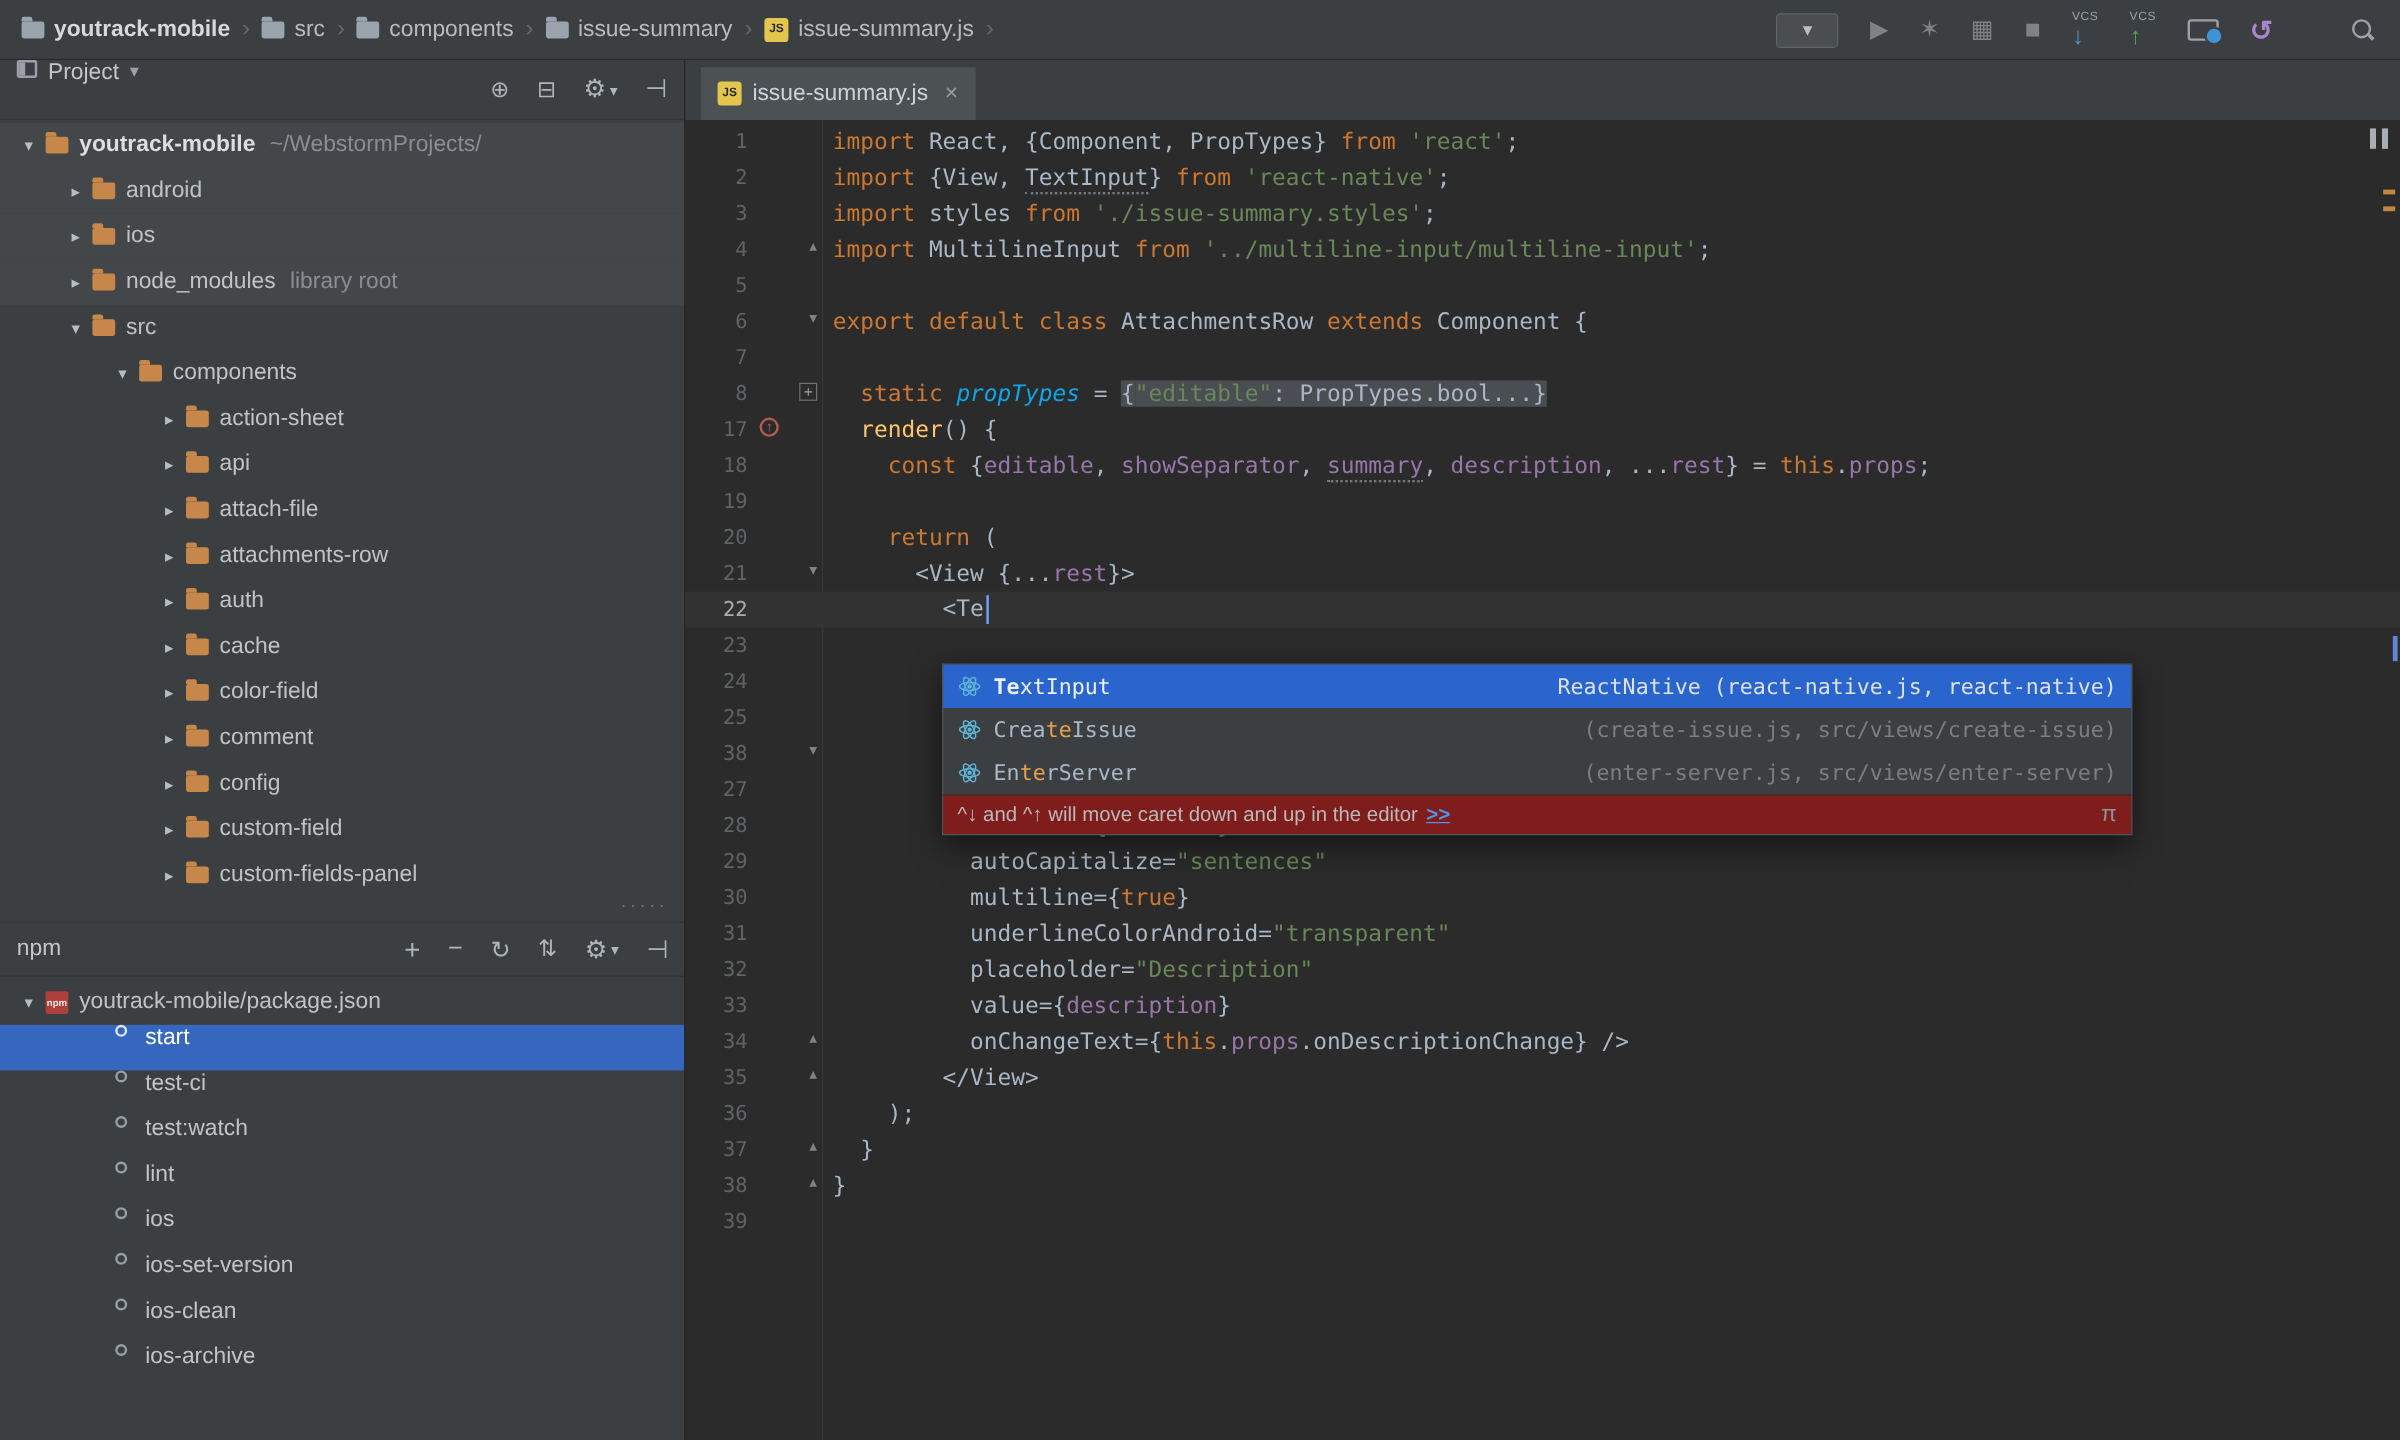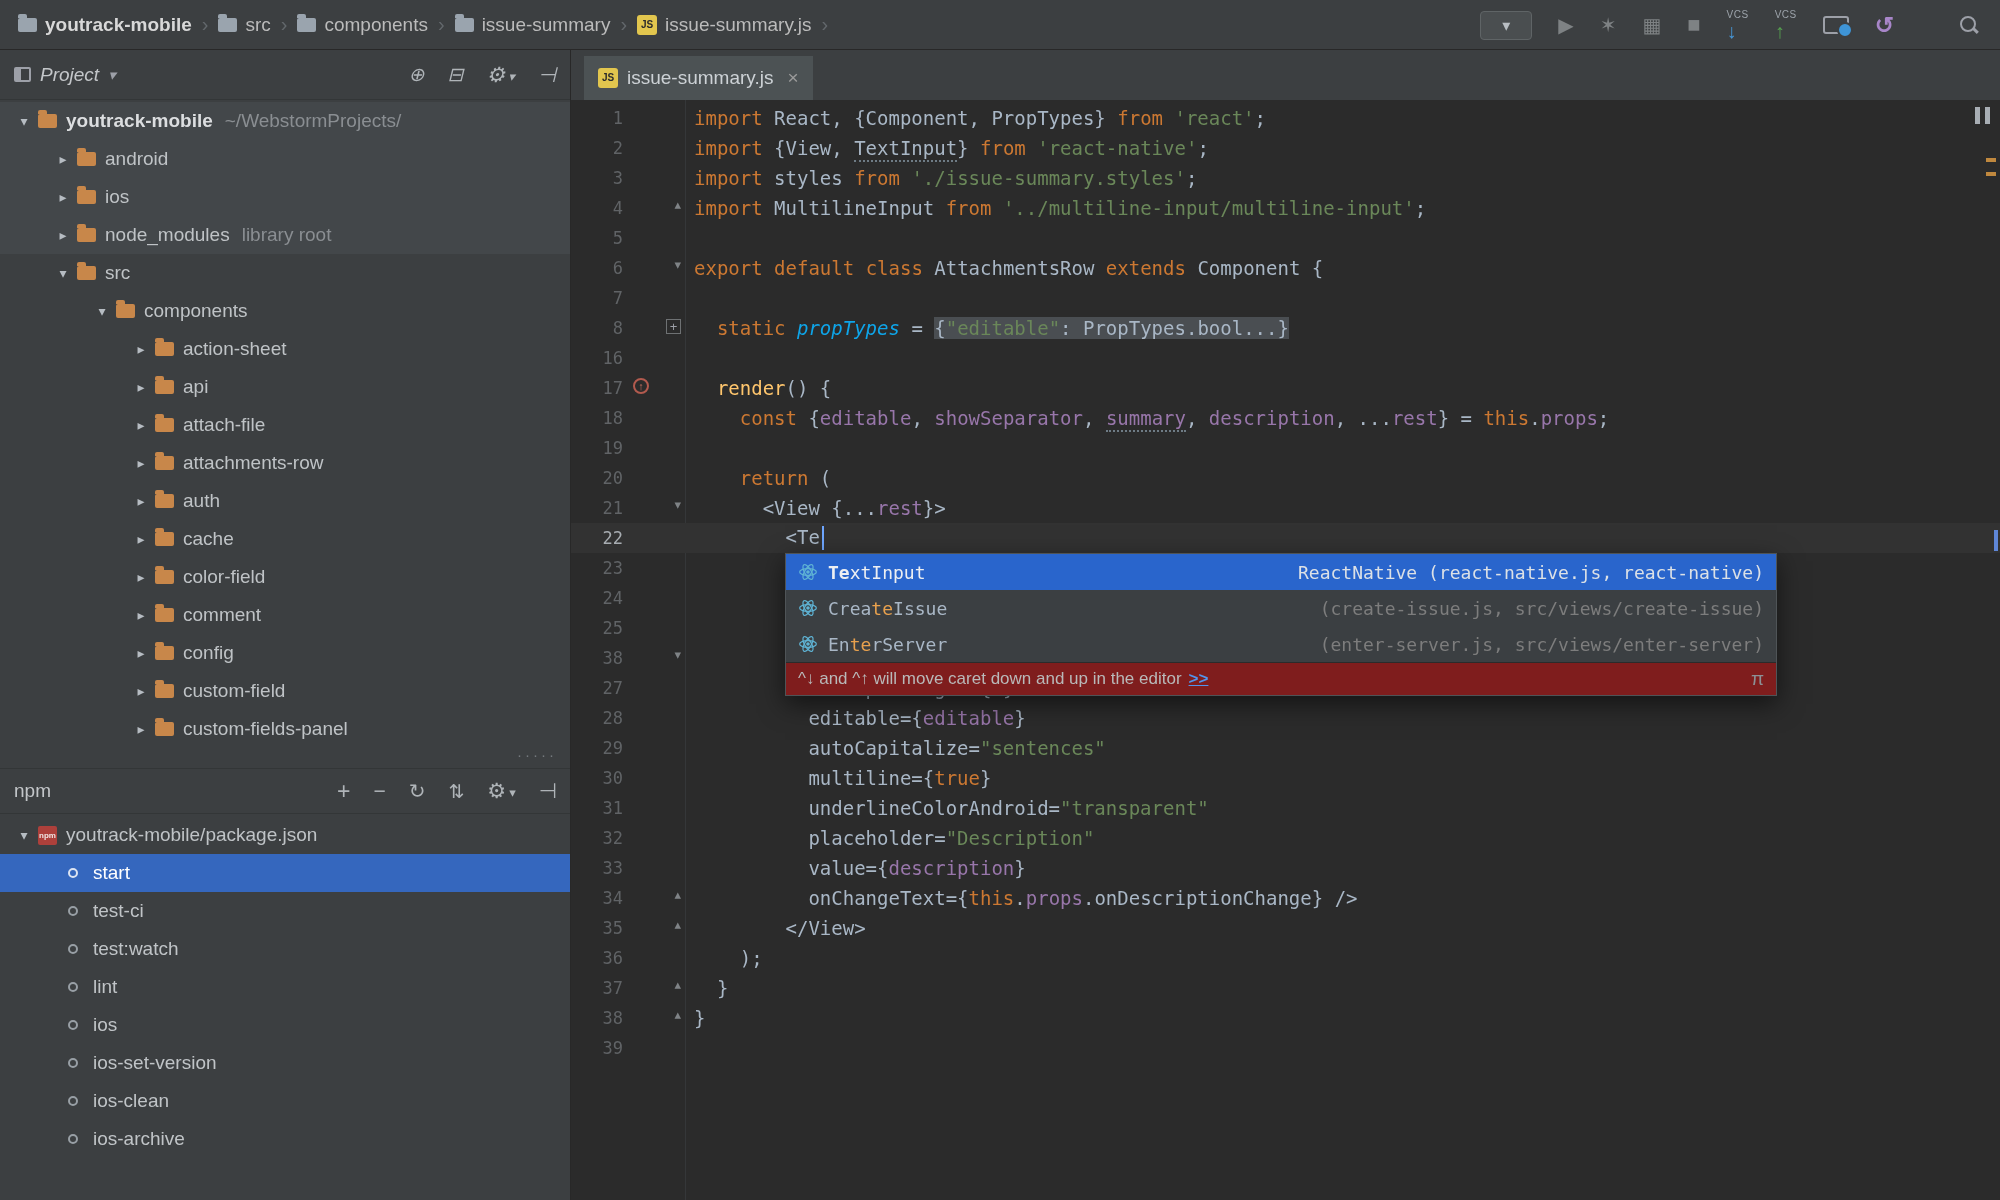--- a/index.html
+++ b/index.html
@@ -43,21 +43,21 @@
   .ficon::before { content:""; position:absolute; top:-4px; left:0; width:9px; height:4px; border-radius:2px 2px 0 0; background:inherit; }
   .ficon.gray { background:#9AA4AE; }
   .ficon.amber { background:#C8874A; }
   .jsicon { display:inline-block; width:20px; height:20px; border-radius:3px; background:#E2C64E; color:#2B2B2B; font-size:10px; font-weight:bold; text-align:center; line-height:20px; flex:none; }
   .jsicon::after { content:"JS"; }
   .npmicon { display:inline-block; width:19px; height:19px; border-radius:2px; background:#AD403B; color:#F0E6E4; font-size:8px; font-weight:bold; text-align:center; line-height:19px; flex:none; }
   .npmicon::after { content:"npm"; }
 
   
   .side { position:absolute; top:50px; left:0; width:571px; height:1150px; background:#3C3F41; border-right:1px solid #282828; overflow:hidden; }
-  .panel-header { height:50px; display:flex; align-items:center; border-bottom:1px solid #333637; padding:0 14px; font-size:19px; color:#C3C6C9;font-style:italic; }
+  .panel-header { height:50px; display:flex; border-bottom:1px solid #333637; padding:0 14px; font-size:19px; color:#C3C6C9; }
   .ph-window-icon { width:17px; height:15px; border:2px solid #9DA0A8; border-radius:2px; margin-right:9px; position:relative; }
   .ph-window-icon::after { content:""; position:absolute; left:0; top:0; width:5px; height:11px; background:#9DA0A8; }
   .ph-arrow { color:#9DA0A8; margin-left:9px; font-size:15px; }
   .ph-arrow::after { content:"▾"; }
   .ph-icons { margin-left:auto; display:flex; align-items:center; gap:23px; color:#AFB4B8; font-size:19px; }
   .i-locate::after { content:"⊕"; }
   .i-collapse::after { content:"⊟"; }
   .gear-wrap { display:flex; align-items:center; gap:3px; }
   .i-gear::after { content:"⚙"; font-size:21px; }
   .i-gear-arrow::after { content:"▾"; font-size:13px; }
@@ -72,21 +72,21 @@
   .trow.band { background:#43474A; }
   .arrow { width:24px; flex:none; text-align:center; color:#B6BCC2; font-size:14px; margin-right:2px; }
   .tlabel { margin-left:9px; color:#BFC3C6; }
   .tlabel.bold { font-weight:bold; color:#DCDEE0; }
   .tsuffix { margin-left:12px; color:#8A8E92; }
   .splitter { position:absolute; top:698px; left:0; width:571px; height:20px; }
   .splitter .dots { position:absolute; right:14px; top:-2px; color:#74797D; font-size:15px; letter-spacing:3px; }
   .splitter .dots::after { content:"·····"; }
   .npm-header { position:absolute; top:718px; left:0; width:571px; height:46px; background:#3C3F41; border-top:1px solid #333637; border-bottom:1px solid #333637; display:flex; align-items:center; padding:0 14px; font-size:19px; color:#C3C6C9; }
   .npm-list { position:absolute; top:766px; left:0; width:571px; }
-  .srow { height:38px; display:flex; align-items:center; padding-left:68px; font-size:19px; }
+  .srow { height:38px; display:flex; align-items:flex-start; padding-left:96px; font-size:19px; }
   .srow.selected { background:#3567BE; }
   .srow.selected .slabel { color:#FFFFFF; }
   .bullet { width:10px; height:10px; border:2px solid #989FA5; border-radius:50%; flex:none; }
   .srow.selected .bullet { border-color:#DCE4F2; }
   .slabel { margin-left:15px; color:#C0C4C7; }
 
   
   .edarea { position:absolute; top:50px; left:571px; width:1429px; height:1150px; background:#2B2B2B; overflow:hidden; }
   .tabbar { height:50px; background:#3C3F41; display:flex; align-items:flex-end; }
   .tab { height:44px; margin-left:13px; background:#4C5254; display:flex; align-items:center; gap:9px; padding:0 14px; font-size:19px; color:#CDD2D6; }
@@ -395,25 +395,20 @@
         <span class="code"></span>
       </div>
       <div class="crow">
         <span class="gnum">8</span>
         <span class="gslot">
           <span class="fm plus">+</span>
         </span>
         <span class="code"><span class="def">  </span><span class="kw">static</span><span class="def"> </span><span class="field">propTypes</span><span class="def"> = </span><span class="fold def">{</span><span class="fold str">"editable"</span><span class="fold def">: PropTypes.bool...}</span></span>
       </div>
       <div class="crow">
-        <span class="gnum">16</span>
-        <span class="gslot"></span>
-        <span class="code"></span>
-      </div>
-      <div class="crow">
         <span class="gnum">17</span>
         <span class="gslot">
           <span class="ovr">↑</span>
         </span>
         <span class="code"><span class="def">  </span><span class="func">render</span><span class="def">() {</span></span>
       </div>
       <div class="crow">
         <span class="gnum">18</span>
         <span class="gslot"></span>
         <span class="code"><span class="def">    </span><span class="kw">const</span><span class="def"> {</span><span class="var">editable</span><span class="def">, </span><span class="var">showSeparator</span><span class="def">, </span><span class="var udot">summary</span><span class="def">, </span><span class="var">description</span><span class="def">, ...</span><span class="var">rest</span><span class="def">} = </span><span class="kw">this</span><span class="def">.</span><span class="var">props</span><span class="def">;</span></span>

